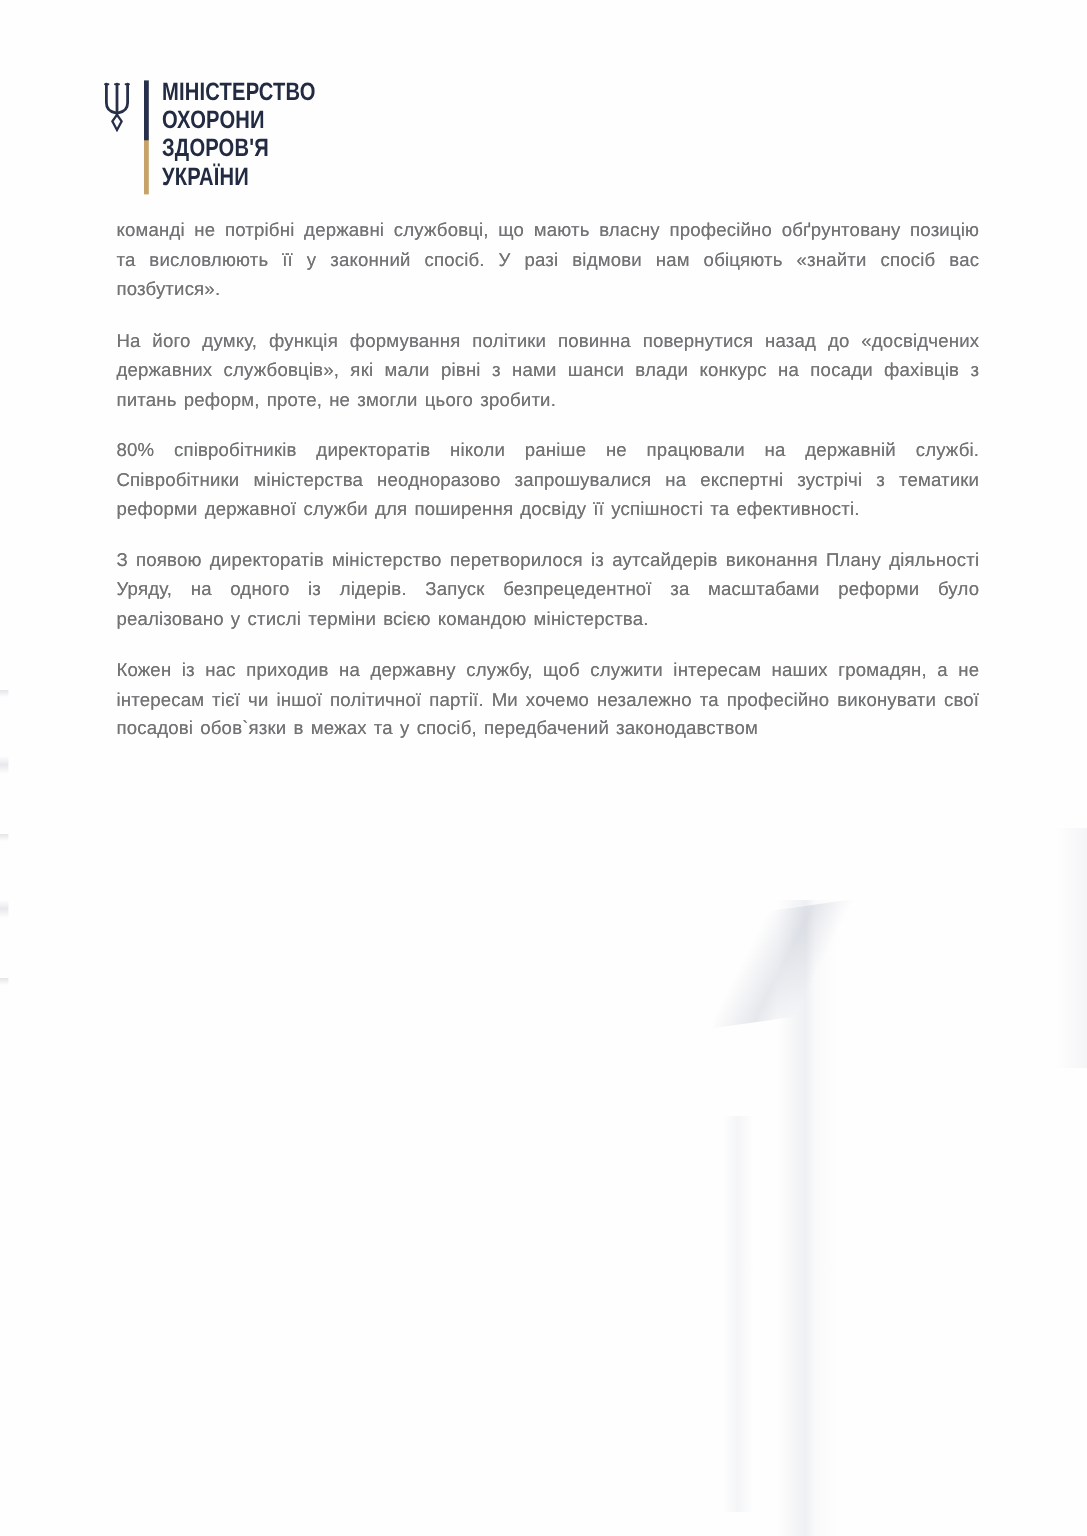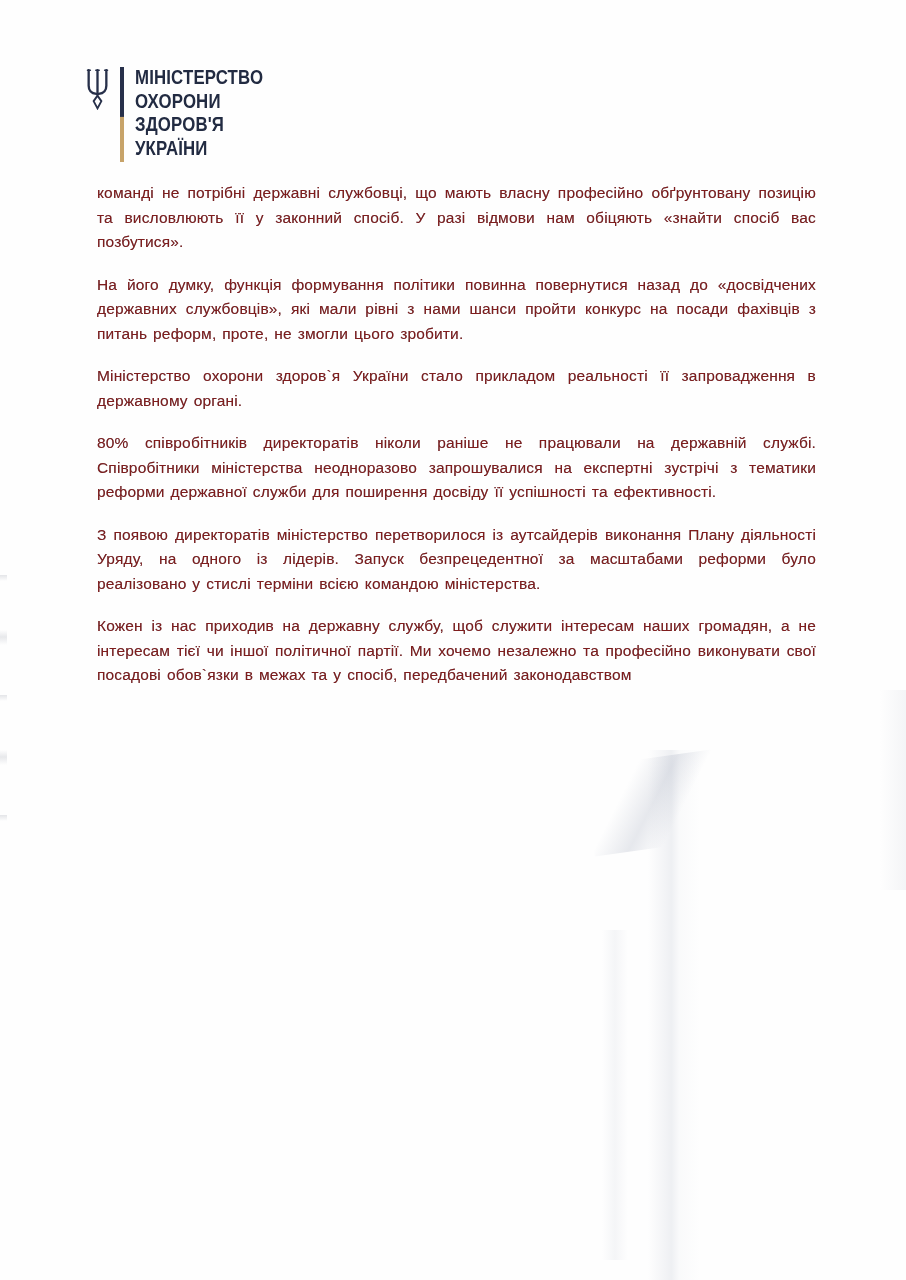--- a/index.html
+++ b/index.html
@@ -125,24 +125,23 @@
     </svg>
     <div class="logo-bar" style="background: linear-gradient(180deg, #27304a 0%, #27304a 52%, #c7a369 53%, #c7a369 100%);"></div>
     <div class="org-name" style="color:#222b42;">
         <div>МІНІСТЕРСТВО</div>
         <div>ОХОРОНИ</div>
         <div>ЗДОРОВ'Я</div>
         <div>УКРАЇНИ</div>
       </div>
   </div>
 
-  <div class="doc-body" style="color:#7f1d1d;">
+  <div class="doc-body" style="color:#737373;">
       <p>команді не потрібні державні службовці, що мають власну професійно обґрунтовану позицію та висловлюють її у законний спосіб. У разі відмови нам обіцяють «знайти спосіб вас позбутися».</p>
-      <p>На його думку, функція формування політики повинна повернутися назад до «досвідчених державних службовців», які мали рівні з нами шанси пройти конкурс на посади фахівців з питань реформ, проте, не змогли цього зробити.</p>
-      <p>Міністерство охорони здоров`я України стало прикладом реальності її запровадження в державному органі.</p>
+      <p>На його думку, функція формування політики повинна повернутися назад до «досвідчених державних службовців», які мали рівні з нами шанси влади конкурс на посади фахівців з питань реформ, проте, не змогли цього зробити.</p>
       <p>80% співробітників директоратів ніколи раніше не працювали на державній службі. Співробітники міністерства неодноразово запрошувалися на експертні зустрічі з тематики реформи державної служби для поширення досвіду її успішності та ефективності.</p>
       <p>З появою директоратів міністерство перетворилося із аутсайдерів виконання Плану діяльності Уряду, на одного із лідерів. Запуск безпрецедентної за масштабами реформи було реалізовано у стислі терміни всією командою міністерства.</p>
       <p>Кожен із нас приходив на державну службу, щоб служити інтересам наших громадян, а не інтересам тієї чи іншої політичної партії. Ми хочемо незалежно та професійно виконувати свої посадові обов`язки в межах та у спосіб, передбачений законодавством</p>
     </div>
 
   <div class="crease crease-vertical"></div>
   <div class="crease crease-fold"></div>
   <div class="crease crease-vertical-2"></div>
   <div class="crease edge-smudge"></div>
   <div class="crease corner-shade"></div>

